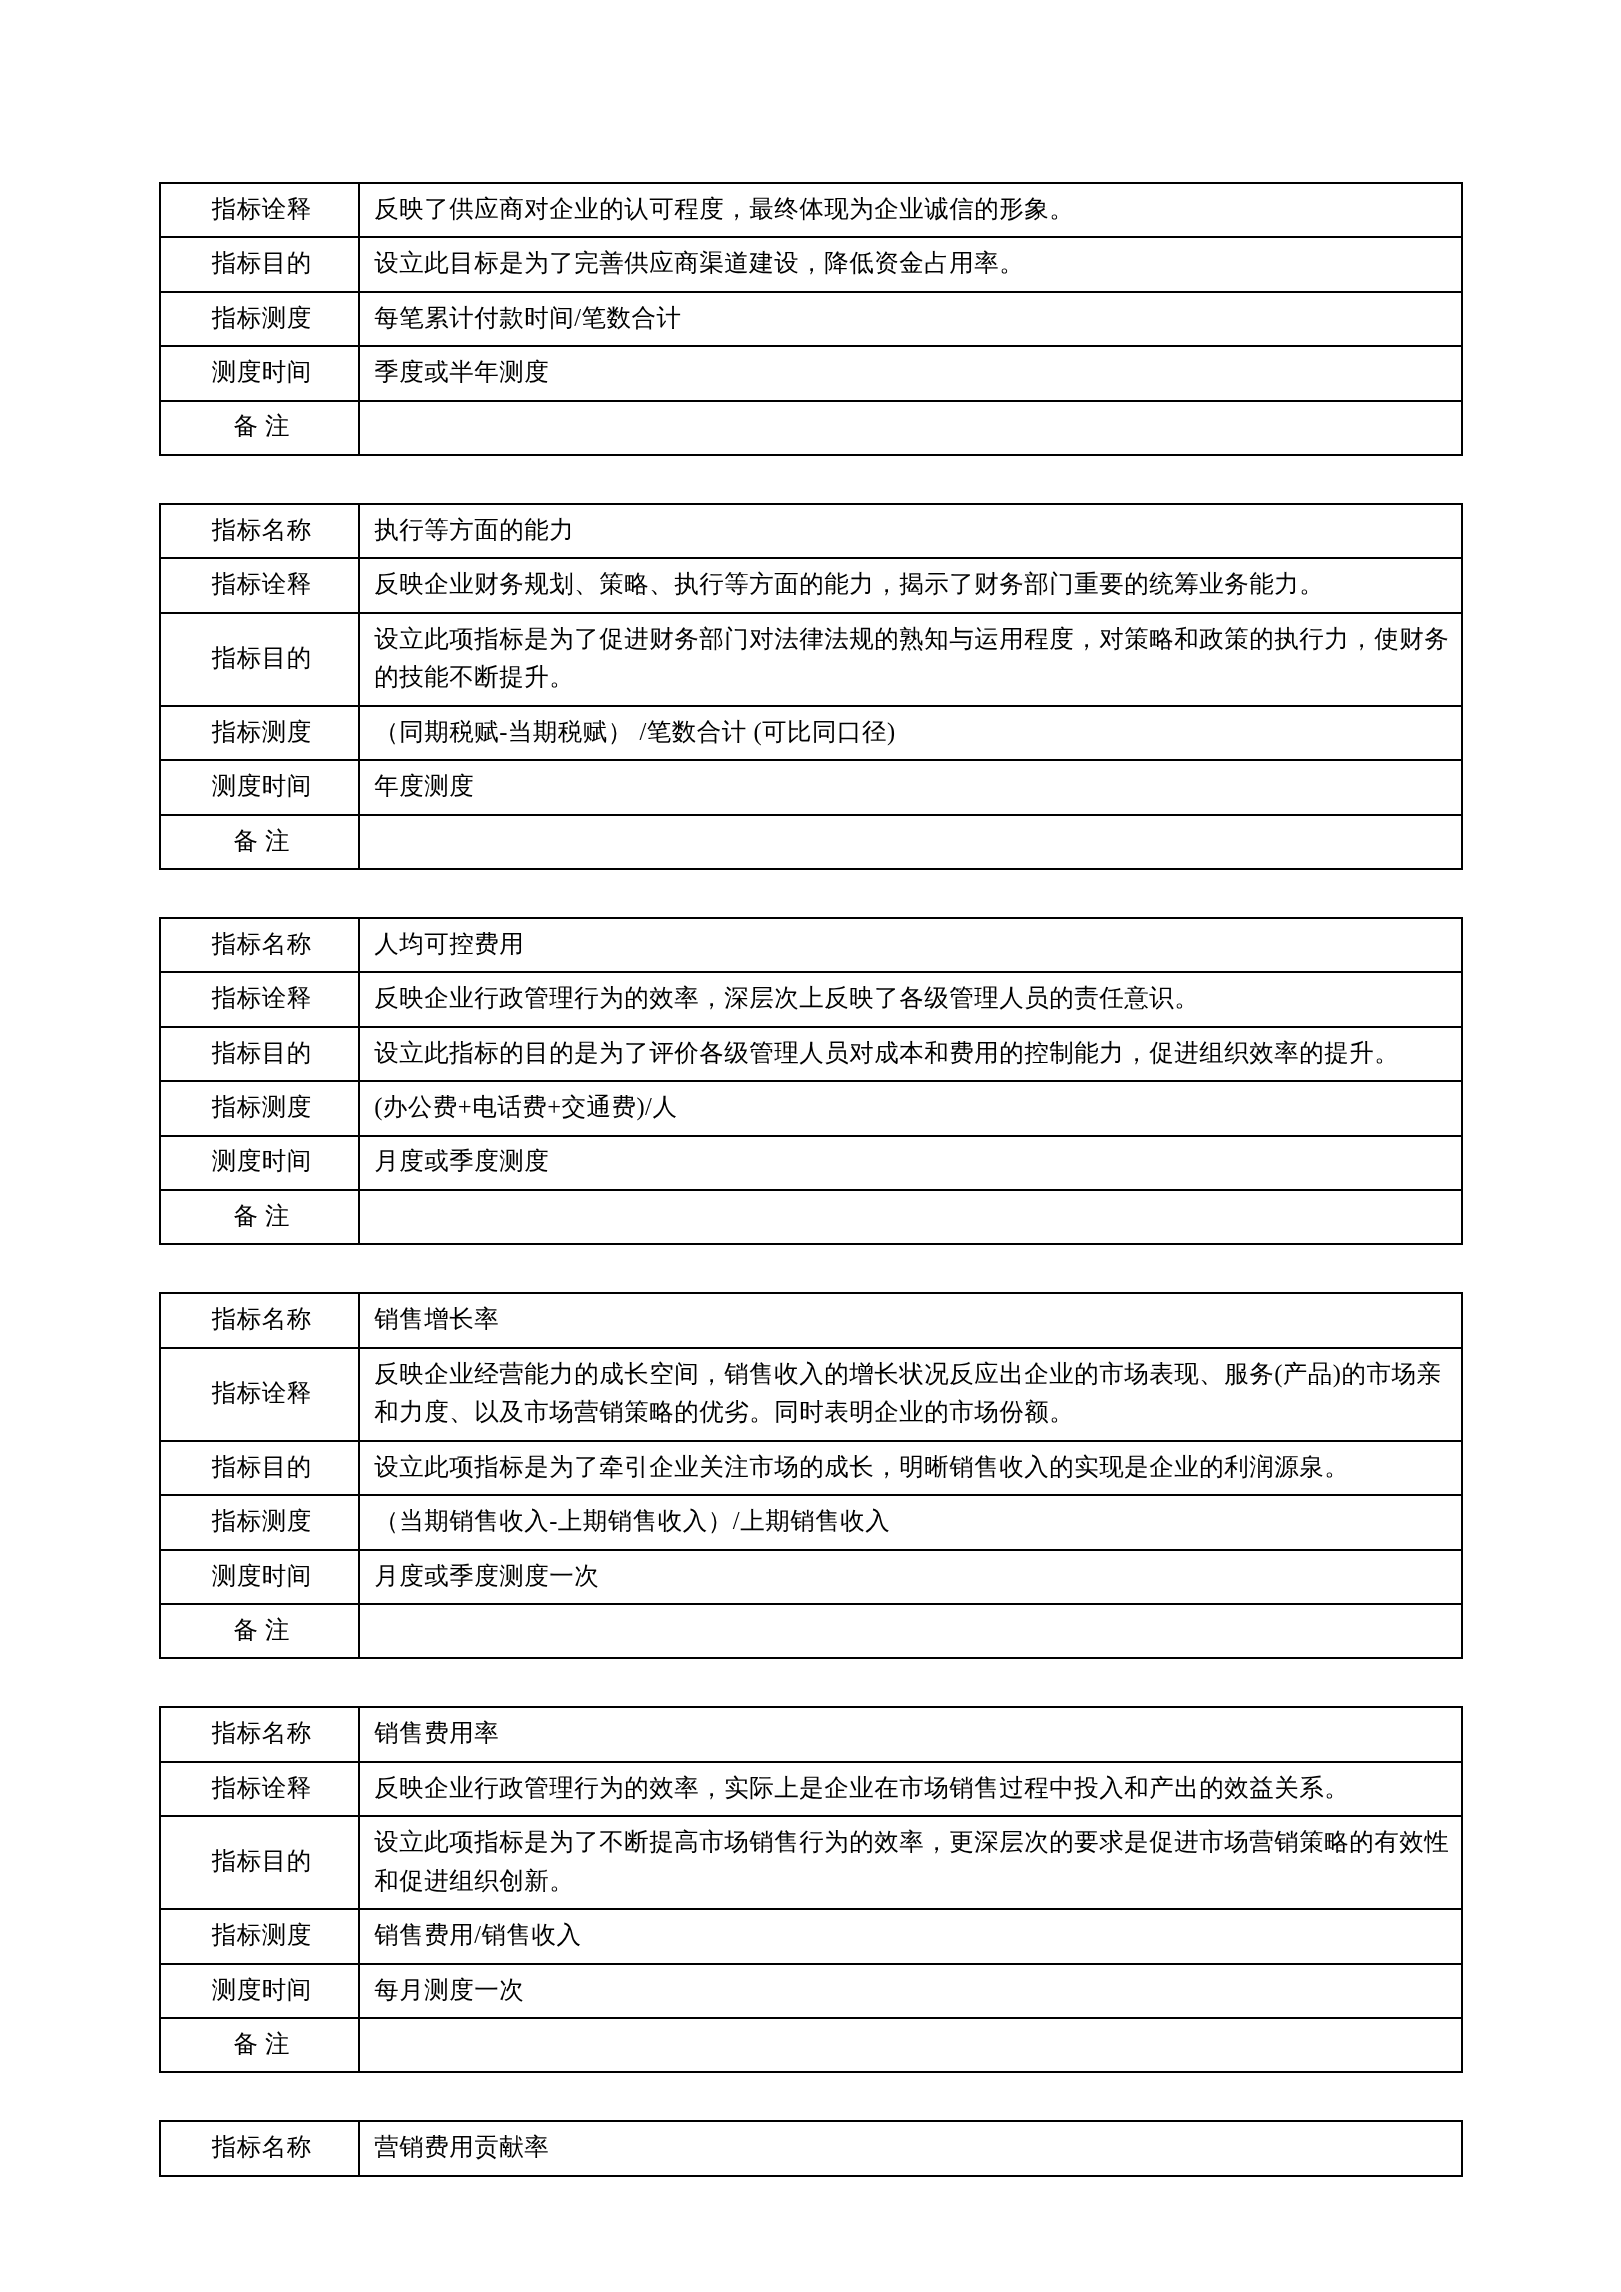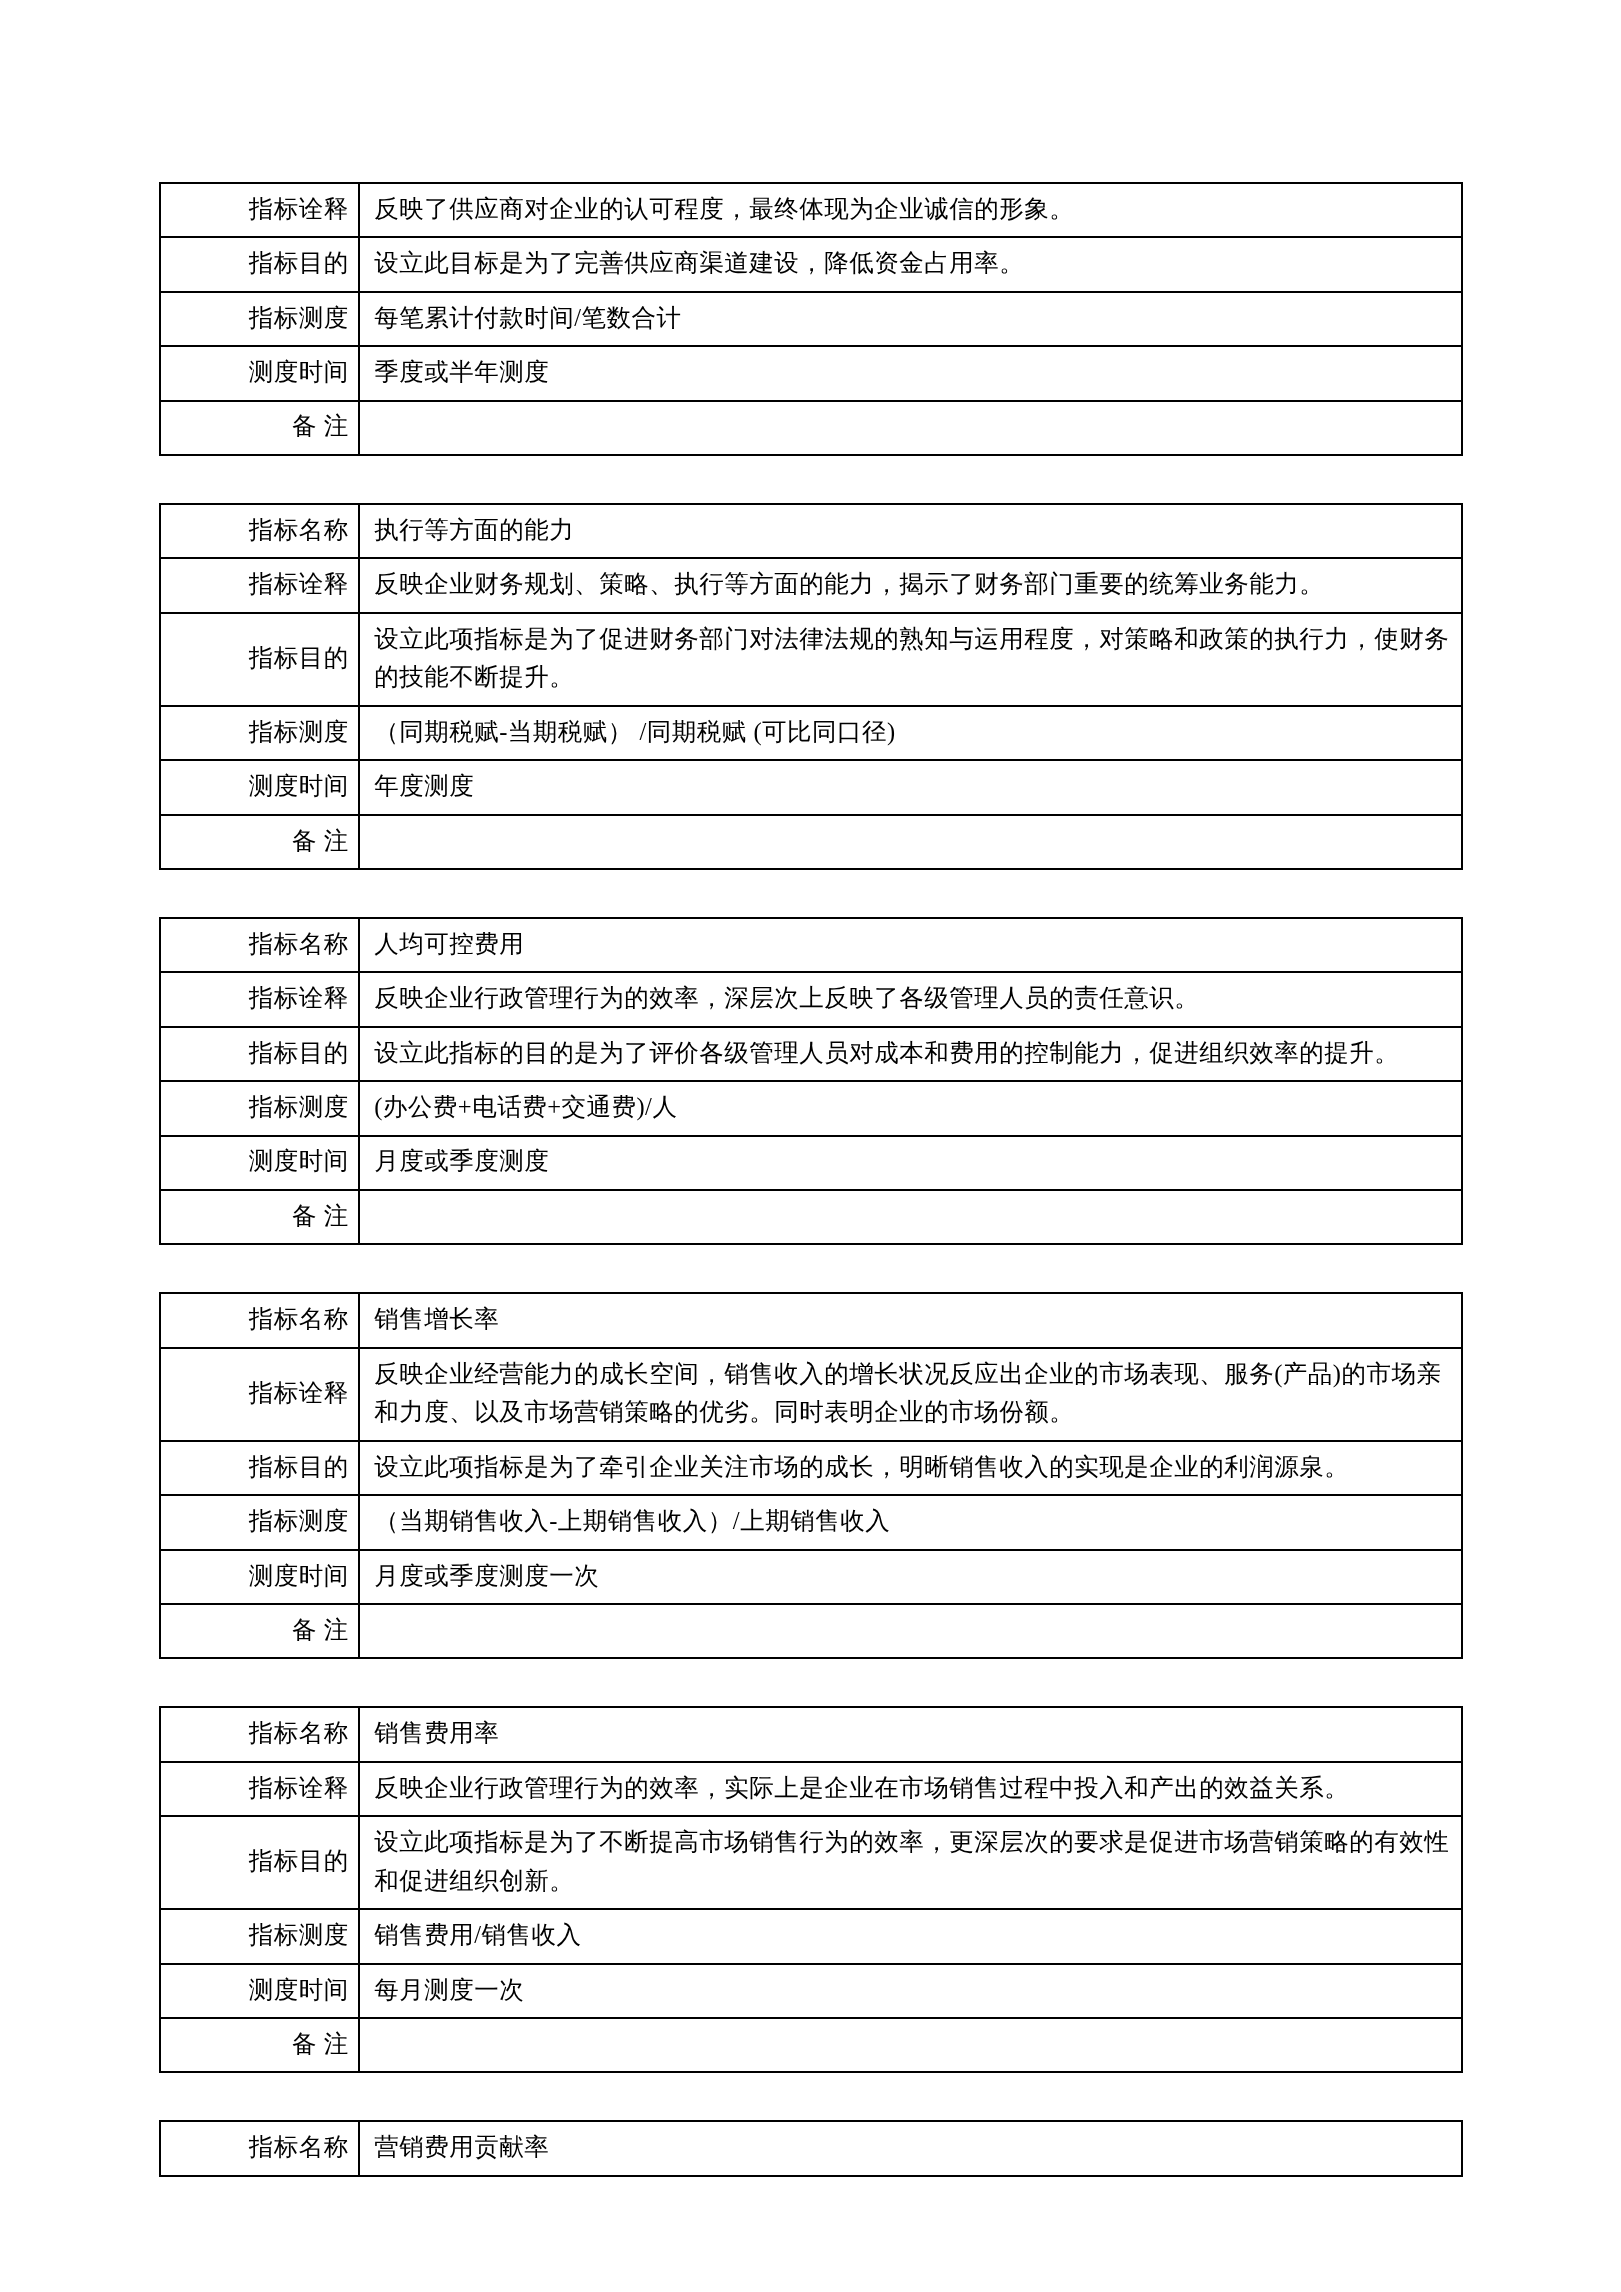--- a/index.html
+++ b/index.html
@@ -41,21 +41,21 @@
     font-size: 24.5px;
     line-height: 1.58;
     vertical-align: middle;
     font-family: "Liberation Serif", "DejaVu Serif", serif;
     letter-spacing: 0.5px;
     word-break: break-all;
   }
   td.label {
     width: 174px;
     white-space: nowrap;
-    text-align: right;
+    text-align: center;
     padding-left: 17.6px;
   }
   td.label.spaced {
     letter-spacing: 0.5px;
     margin-left: 16px;
   }
   td.value {
     text-align: left;
     border-radius: 7px;
   }
@@ -100,21 +100,21 @@
         <tr>
           <td class="label">指标诠释</td>
           <td class="value">反映企业财务规划、策略、执行等方面的能力，揭示了财务部门重要的统筹业务能力。</td>
         </tr>
         <tr>
           <td class="label">指标目的</td>
           <td class="value">设立此项指标是为了促进财务部门对法律法规的熟知与运用程度，对策略和政策的执行力，使财务的技能不断提升。</td>
         </tr>
         <tr>
           <td class="label">指标测度</td>
-          <td class="value">（同期税赋-当期税赋）  /同期税赋 (可比同口径)</td>
+          <td class="value">（同期税赋-当期税赋）  /笔数合计 (可比同口径)</td>
         </tr>
         <tr>
           <td class="label">测度时间</td>
           <td class="value">年度测度</td>
         </tr>
         <tr>
           <td class="label spaced">备    注</td>
           <td class="value"></td>
         </tr>
       </tbody>

